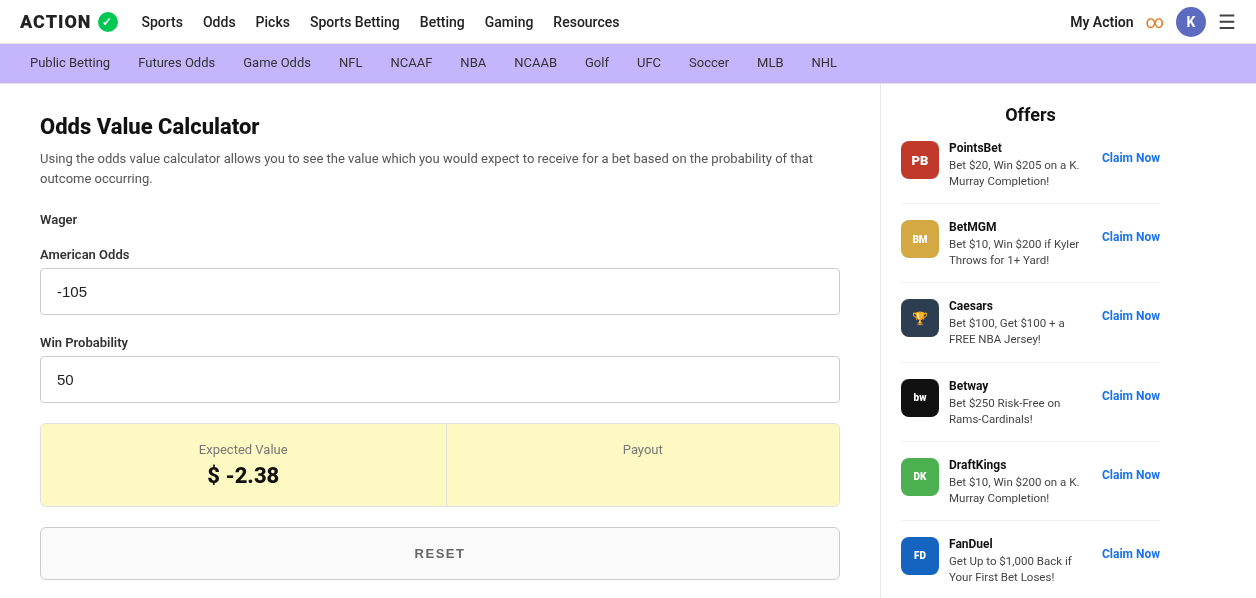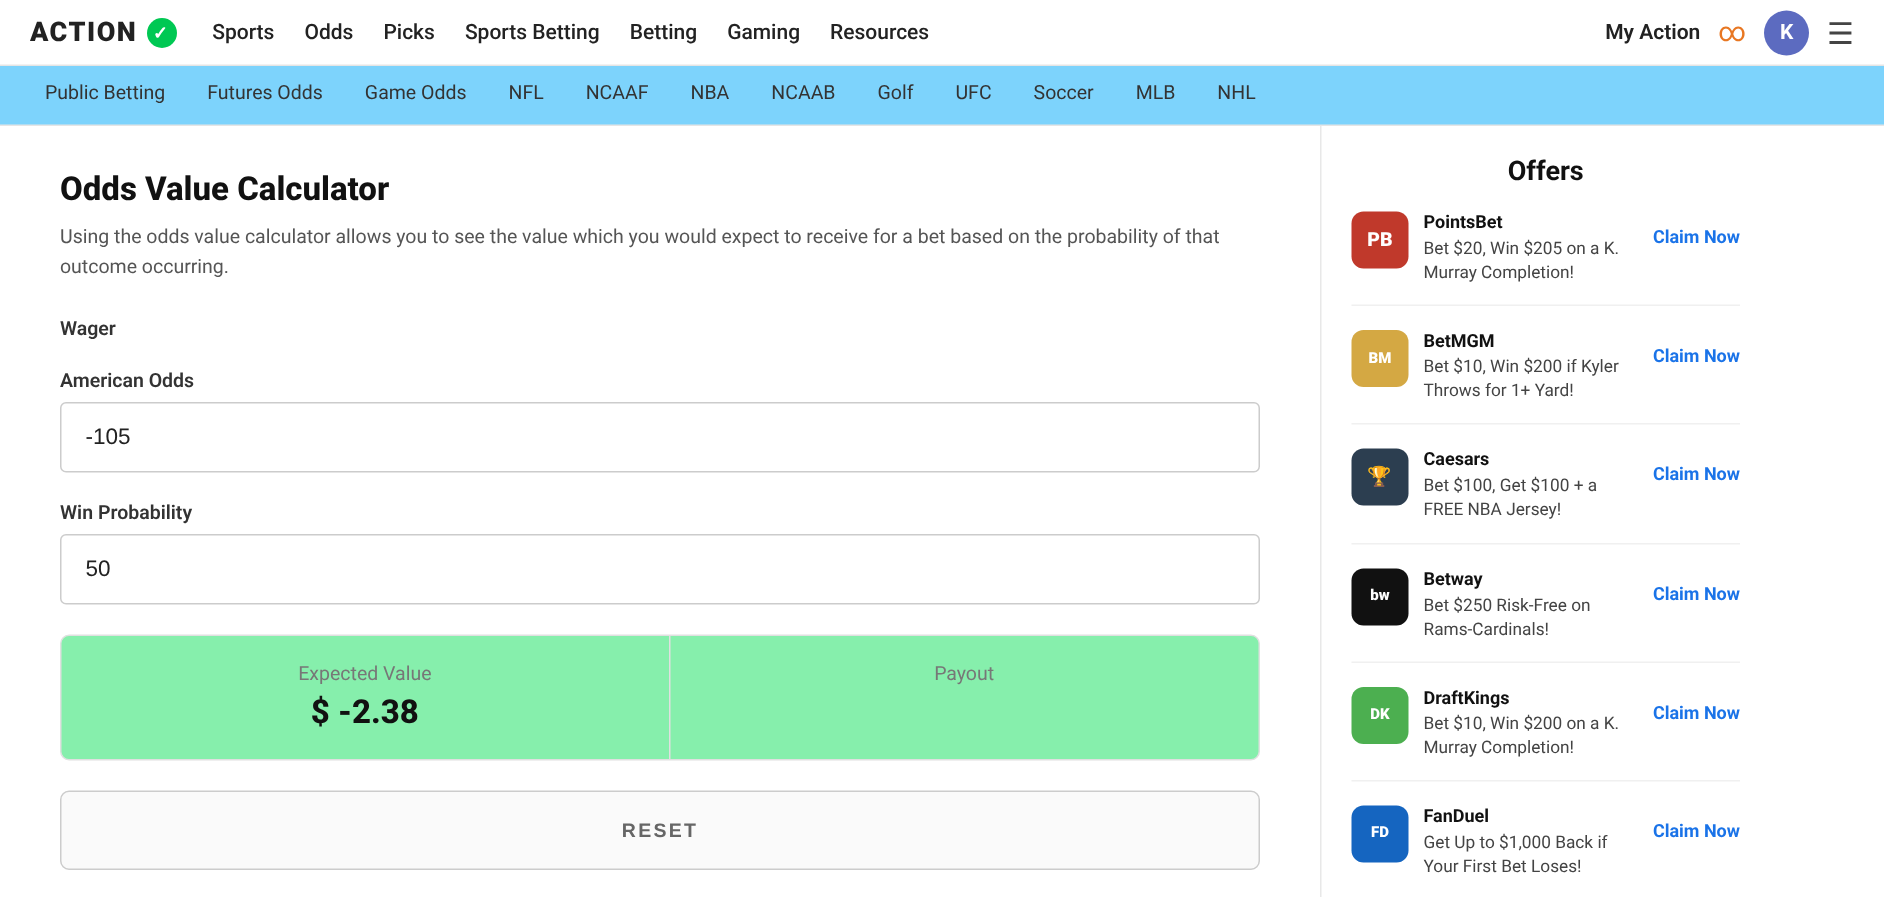--- a/index.html
+++ b/index.html
@@ -18,21 +18,21 @@
     .nav-link { font-size: 14px; font-weight: 500; color: #222; cursor: pointer; text-decoration: none; }
     .top-nav-right { display: flex; align-items: center; gap: 12px; }
     .my-action { font-size: 14px; font-weight: 600; cursor: pointer; }
     .infinity-icon { color: #e87722; font-size: 18px; }
     .avatar { width: 30px; height: 30px; border-radius: 50%; background: #5c6bc0; color: #fff; display: flex; align-items: center; justify-content: center; font-weight: 700; font-size: 14px; }
     .list-icon { font-size: 20px; cursor: pointer; color: #444; }
 
     
     .sub-nav {
       display: flex; align-items: flex-start; gap: 0; padding: 0 16px;
-      border-bottom: 1px solid #e5e5e5; height: 40px; background: #7dd3fc;
+      border-bottom: 1px solid #e5e5e5; height: 40px; background: #c4b5fd;
     }
     .sub-nav-link { font-size: 13px; color: #333; padding: 0 14px; height: 100%; display: flex; align-items: center; cursor: pointer; border-bottom: 2px solid transparent; white-space: nowrap; }
 
     
     .main-layout { display: flex; padding: 0; }
 
     
     .calculator-section { flex: 1; padding: 30px 40px 30px 40px; max-width: 880px; }
     .calc-title { font-size: 22px; font-weight: 800; margin-bottom: 10px; color: #111; }
     .calc-desc { font-size: 13px; color: #555; line-height: 1.5; margin-bottom: 24px; max-width: 780px; }
@@ -40,21 +40,21 @@
     .field-group { margin-bottom: 20px; }
     .field-label { font-size: 13px; font-weight: 600; color: #333; margin-bottom: 6px; }
     .field-input {
       width: 100%; padding: 14px 16px; font-size: 15px; border: 1.5px solid #1a73e8;
       border-radius: 4px; outline: none; color: #222;
     }
     .field-input.unfocused { border-color: #ccc; }
     .result-box-label { font-size: 13px; color: #777; margin-bottom: 6px; }
     .result-box-value { font-size: 22px; font-weight: 800; color: #111; }
     .result-combined {
-      background: #86efac; border: 1px solid #e0e0e0; border-radius: 6px;
+      background: #fef9c3; border: 1px solid #e0e0e0; border-radius: 6px;
       display: flex; align-items: stretch; min-width: 540px;
     }
     .result-ev { flex: 1; padding: 18px 30px; text-align: center; border-right: 1px solid #e0e0e0; }
     .result-payout { flex: 1; padding: 18px 24px; text-align: center; }
 
     
     .reset-btn {
       width: 100%; margin-top: 20px; padding: 18px; border: 1px solid #ccc;
       border-radius: 6px; background: #fafafa; font-size: 13px; font-weight: 700;
       letter-spacing: 1.5px; color: #666; cursor: pointer; text-align: center;

